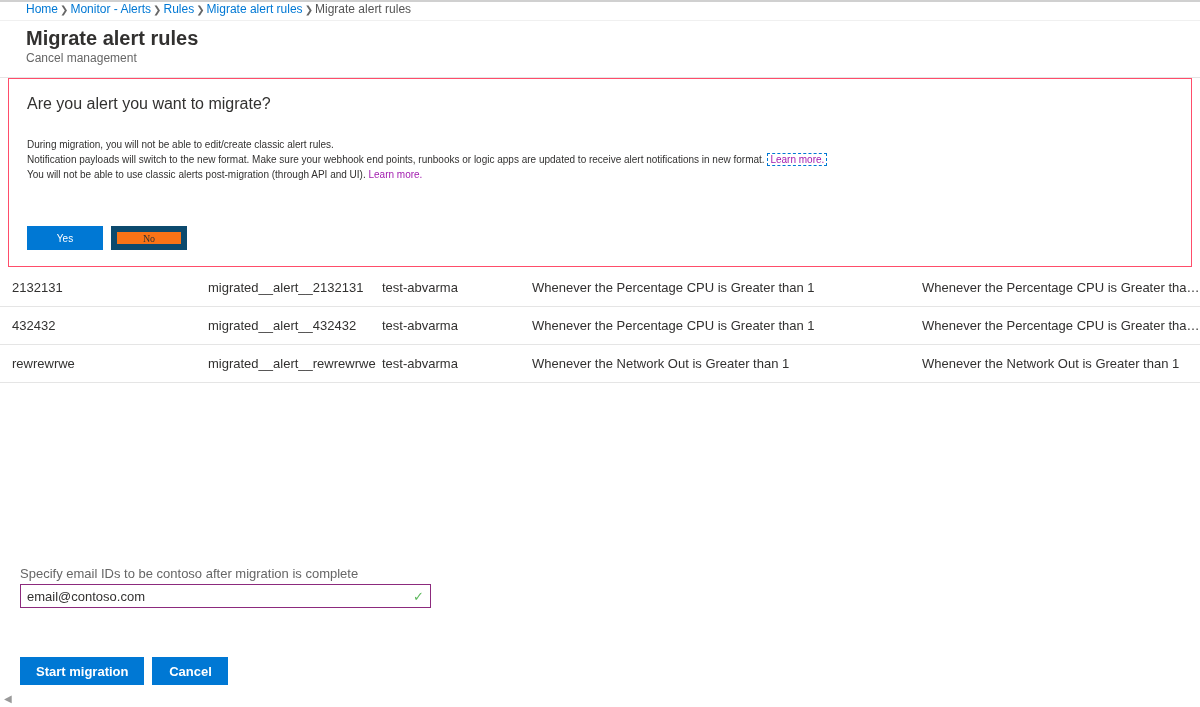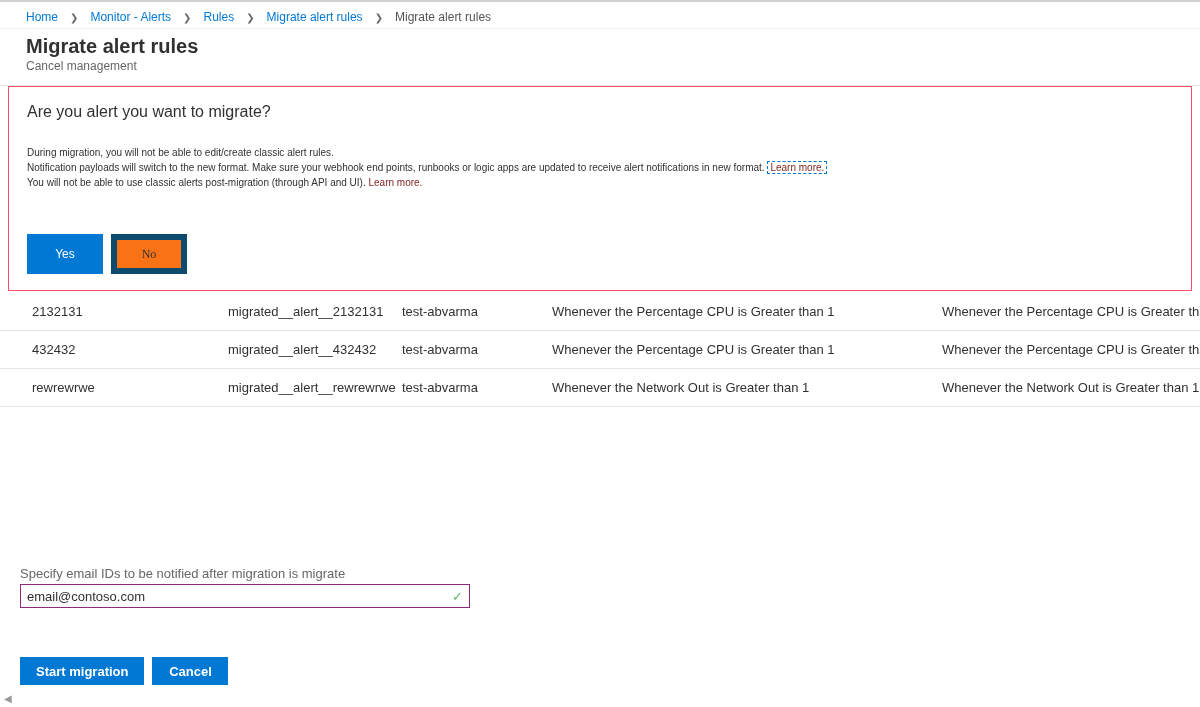--- a/index.html
+++ b/index.html
@@ -6,80 +6,80 @@
     body {
       font-family: "Segoe UI", -apple-system, Arial, sans-serif;
       font-size: 13px;
       color: #323130;
       background: #fff;
       width: 1200px;
       height: 707px;
       overflow: hidden;
     }
     .breadcrumb {
-      padding: 8px 26px 4px;
+      padding: 0 26px 4px;
       font-size: 12px;
       display: flex;
       align-items: center;
-      gap: 12px;
+      gap: 2px;
       border-top: 2px solid #d0d0d0;
       border-bottom: 1px solid #f0f0f0;
     }
     .breadcrumb a { color: #0078d4; text-decoration: none; cursor: pointer; }
     .breadcrumb .sep { color: #666; font-size: 10px; }
     .breadcrumb .current { color: #555; }
     .header {
       padding: 6px 26px 12px;
       border-bottom: 1px solid #e5e5e5;
     }
     .header h1 { font-size: 20px; font-weight: 600; letter-spacing: 0; }
     .header .subtitle { font-size: 12px; color: #666; margin-top: 1px; }
     .dialog-box {
       margin: 0 8px;
       border: 1px solid #ff4d6a;
       padding: 16px 18px 16px;
     }
     .dialog-title { font-size: 16px; font-weight: 400; margin-bottom: 24px; }
     .dialog-text { font-size: 10px; line-height: 1.5; color: #323130; }
-    .dialog-text a { color: #7f1d1d; text-decoration: none; cursor: pointer; }
+    .dialog-text a { color: #a21caf; text-decoration: none; cursor: pointer; }
     .dialog-text a.dashed { border: 1px dashed #0078d4; padding: 0 2px; }
     .dialog-buttons { margin-top: 44px; display: flex; gap: 8px; }
     .btn {
       min-width: 76px;
-      height: 40px;
-      font-size: 12px;
+      height: 24px;
+      font-size: 10px;
       border: none;
       cursor: pointer;
       display: inline-flex;
       align-items: center;
       justify-content: center;
       padding: 0 18px;
     }
     .btn-primary { background: #0078d4; color: #fff; }
     .btn-secondary { background: #f97316; color: #323130; border: 6px solid #0c4a6e; font-family: Liberation Serif, serif; }
     .table { margin-top: 2px; }
     .row {
       display: grid;
       grid-template-columns: 196px 174px 150px 390px 280px;
-      padding: 11px 32px;
+      padding: 11px 12px;
       border-bottom: 1px solid #e5e5e5;
       font-size: 13px;
       align-items: center;
     }
     .row > div { white-space: nowrap; overflow: hidden; text-overflow: ellipsis; color: #323130; }
     .bottom {
       position: absolute;
       bottom: 22px;
       left: 20px;
       right: 20px;
     }
     .email-label { font-size: 13px; color: #666; margin-bottom: 3px; }
     .email-field {
       border: 1px solid #8c2a7d;
-      width: 450px;
+      width: 411px;
       height: 24px;
       display: flex;
       align-items: center;
       padding: 0 6px;
       font-size: 13px;
       justify-content: space-between;
     }
     .email-field .check { color: #5cb85c; font-size: 13px; }
     .action-buttons { margin-top: 40px; display: flex; gap: 8px; }
     .btn-large { height: 28px; padding: 0 16px; font-size: 13px; font-weight: 600; margin-top: 9px; }
@@ -146,21 +146,21 @@
   <div class="row">
     <div>rewrewrwe</div>
     <div>migrated__alert__rewrewrwe</div>
     <div>test-abvarma</div>
     <div>Whenever the Network Out is Greater than 1</div>
     <div>Whenever the Network Out is Greater than 1</div>
   </div>
 </div>
 
 <div class="bottom">
-  <div class="email-label">Specify email IDs to be notified after migration is migrate</div>
+  <div class="email-label">Specify email IDs to be contoso after migration is complete</div>
   <div class="email-field">
     <span>email@contoso.com</span>
     <span class="check">✓</span>
   </div>
   <div class="action-buttons">
     <button class="btn btn-primary btn-large">Start migration</button>
     <button class="btn btn-primary btn-large">Cancel</button>
   </div>
 </div>
 

